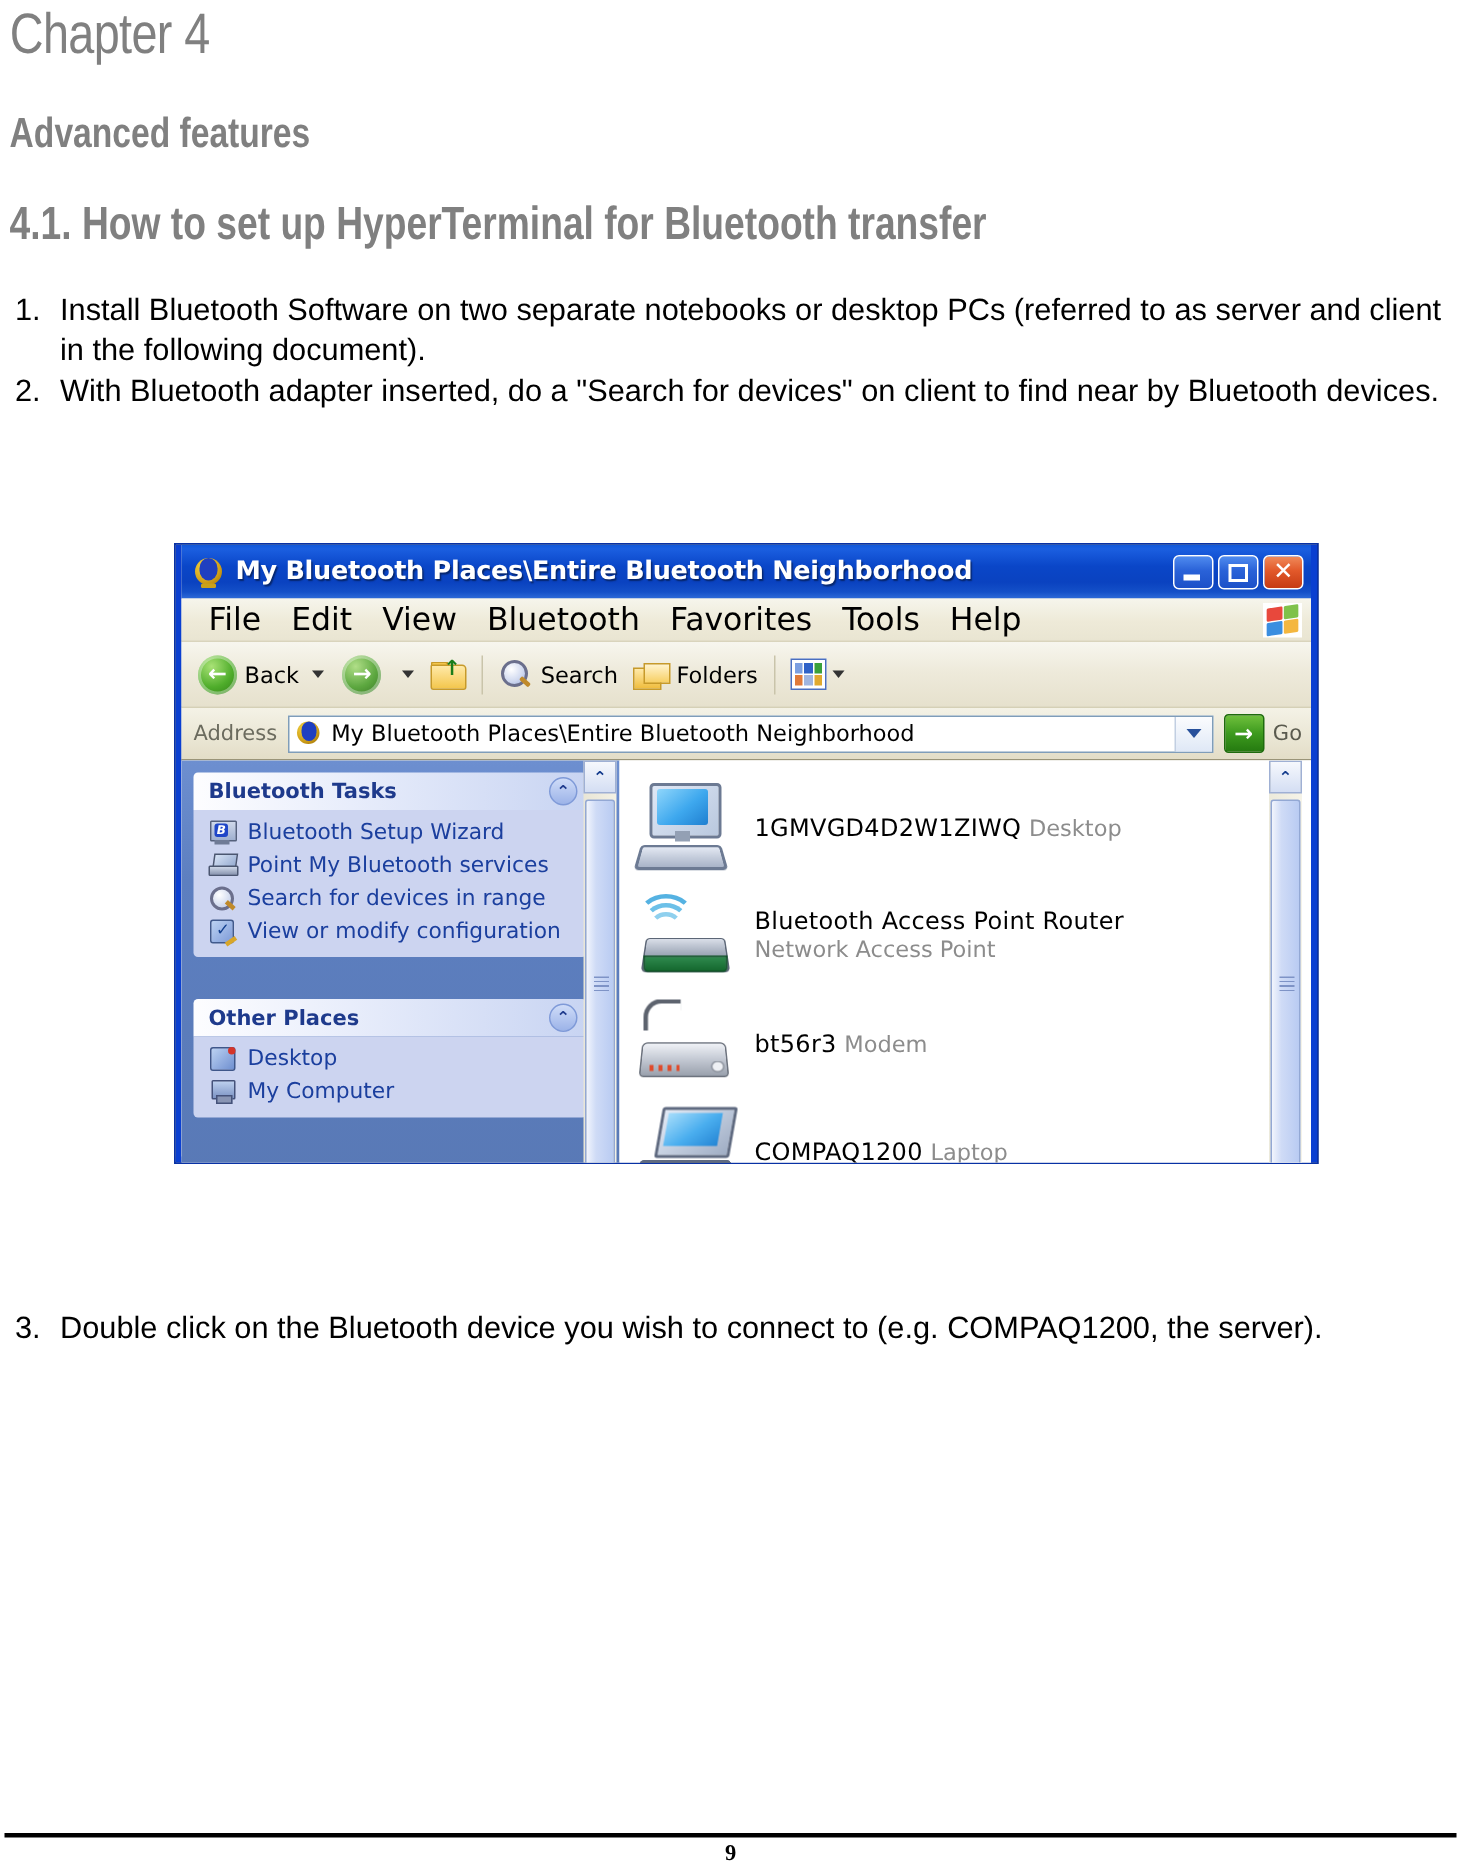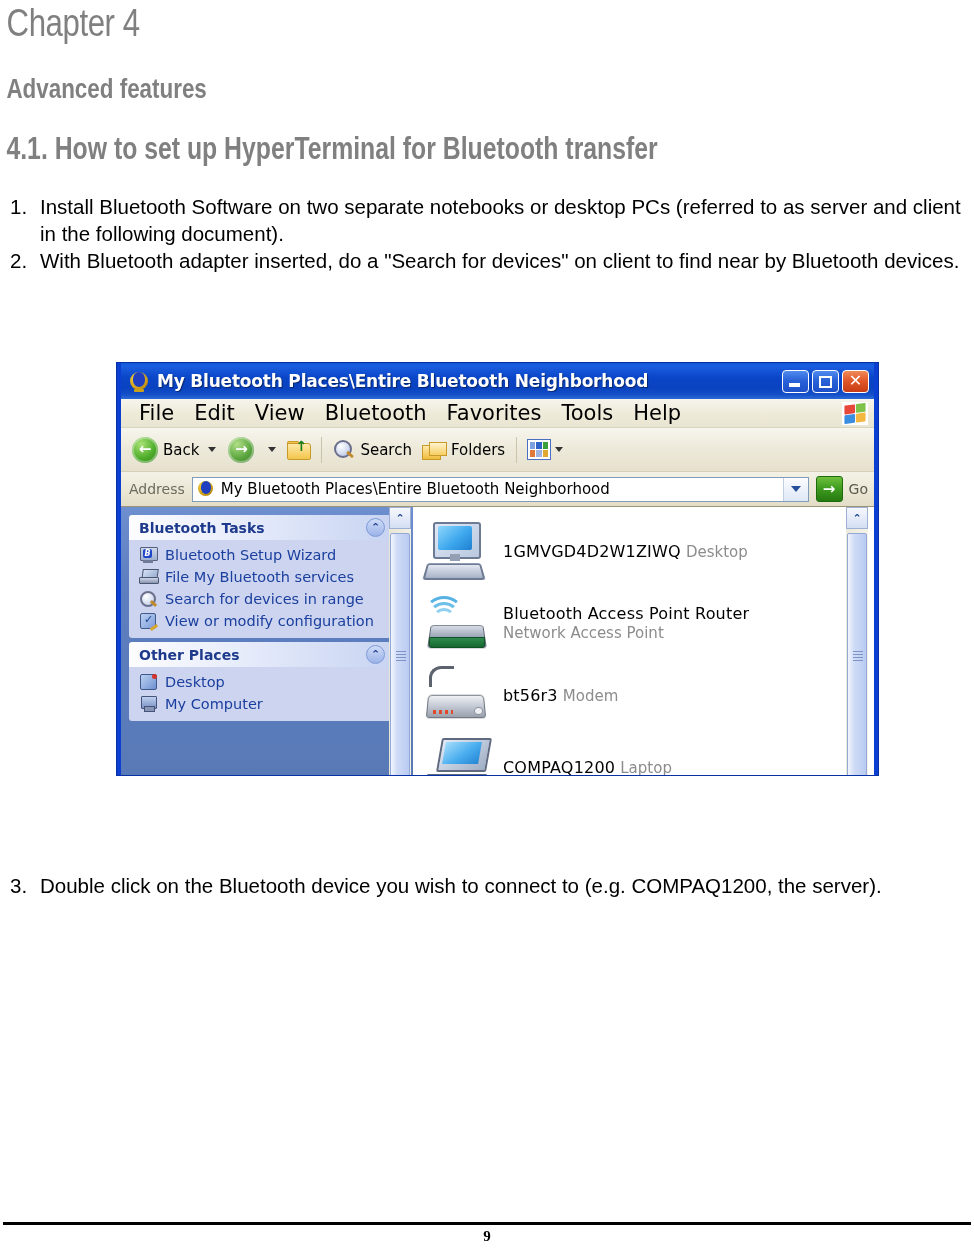--- a/index.html
+++ b/index.html
@@ -365,21 +365,21 @@
 
   .sidebar {
     width: 292px;
     background: linear-gradient(to bottom, #6d8fd0 0%, #5d7fc0 25%, #5878b4 100%);
     position: relative;
     padding: 8px 0 0 8px;
     box-sizing: border-box;
     flex: 0 0 292px;
     overflow: hidden;
   }
-  .panel { width: 262px; margin-bottom: 4px; }
+  .panel { width: 262px; margin-bottom: 28px; }
   .panel-head {
     height: 25px;
     background: linear-gradient(to right, #fdfdff 0%, #e8edfb 40%, #c8d4f2 100%);
     border-radius: 3px 3px 0 0;
     display: flex; align-items: center;
     padding: 0 6px 0 10px;
     box-sizing: border-box;
   }
   .panel-title {
     font-size: 14px; font-weight: bold; color: #1e3a8c;
@@ -774,21 +774,21 @@
                   <i class="bt">B</i>
                   <i class="base"></i>
                 </span>
               <span class="task-label">Bluetooth Setup Wizard</span>
             </div>
             <div class="task">
               <span class="tic tic-laptop">
                   <i class="lid"></i>
                   <i class="base"></i>
                 </span>
-              <span class="task-label">File My Bluetooth services</span>
+              <span class="task-label">Point My Bluetooth services</span>
             </div>
             <div class="task">
               <span class="tic tic-mag">
                   <i class="lens"></i>
                   <i class="handle"></i>
                 </span>
               <span class="task-label">Search for devices in range</span>
             </div>
             <div class="task">
               <span class="tic tic-cfg">

